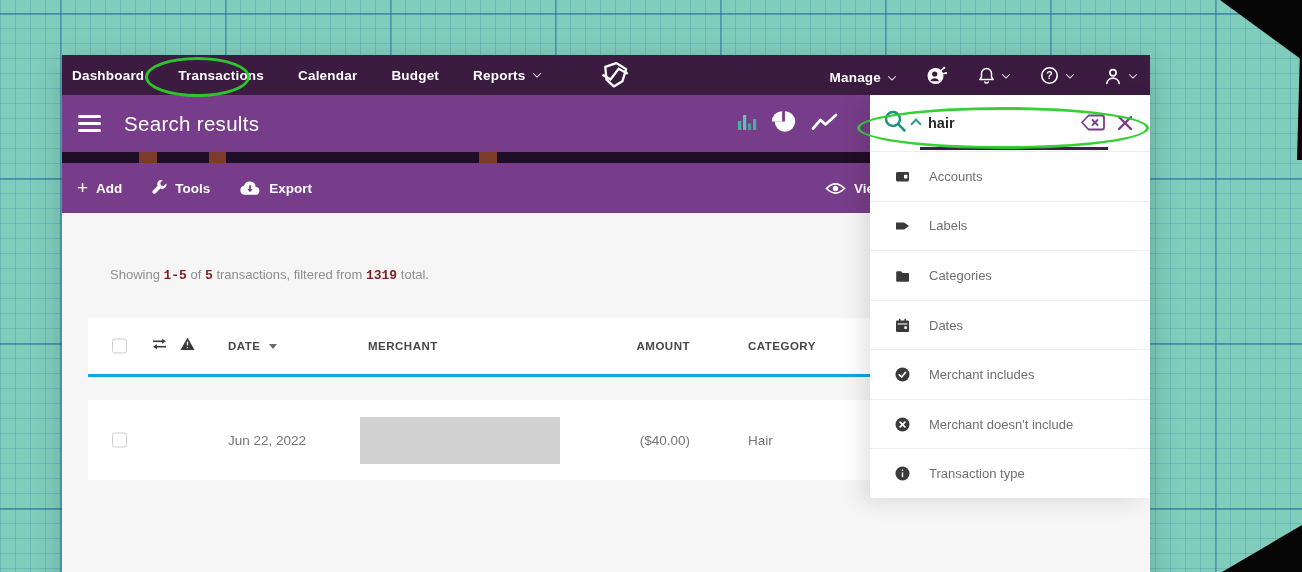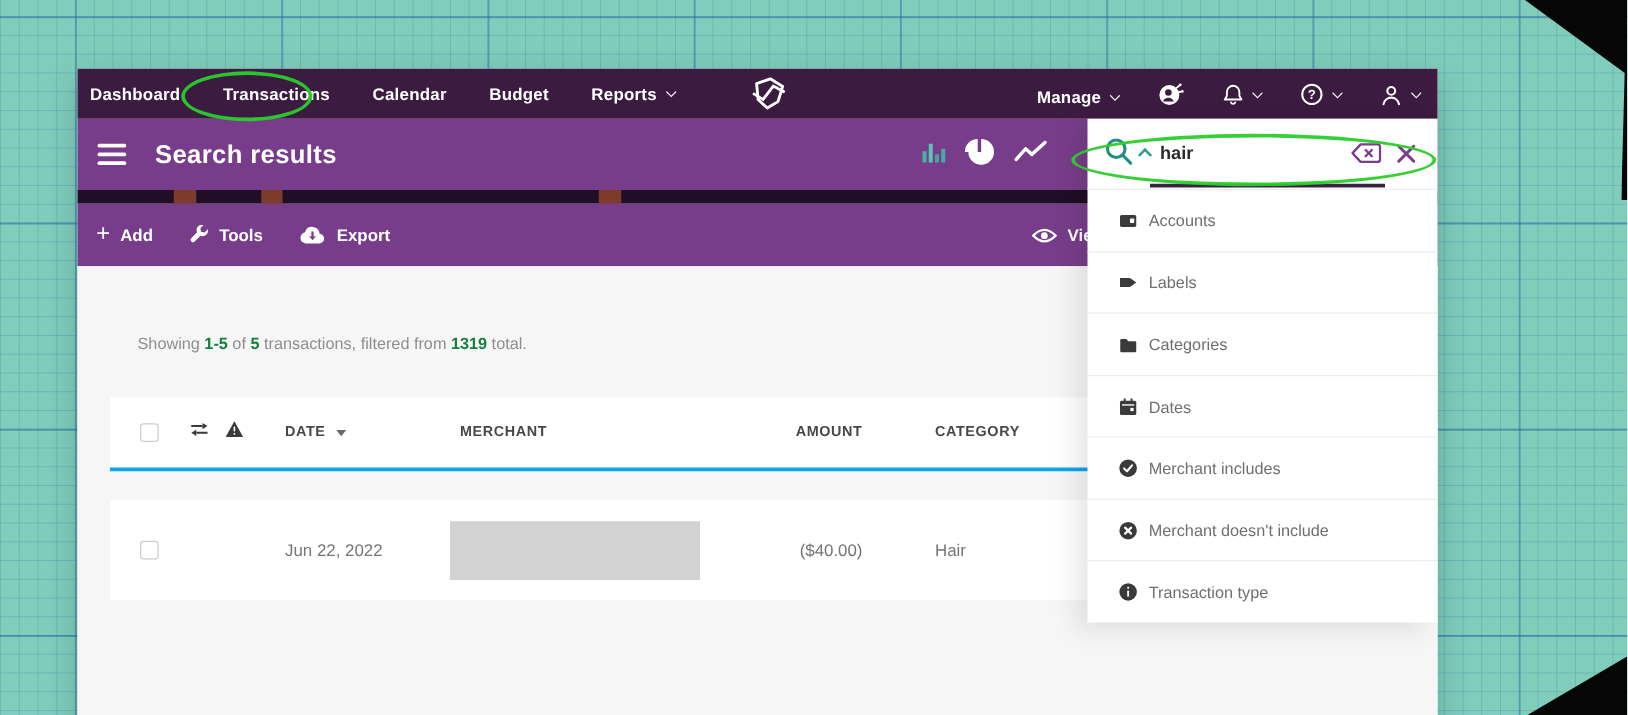--- a/index.html
+++ b/index.html
@@ -31,57 +31,57 @@
   .nav-item{font-size:13.5px;font-weight:700;letter-spacing:.2px;cursor:pointer;white-space:nowrap;display:flex;align-items:center;}
   .chev{display:inline-block;width:6px;height:6px;border-right:1.8px solid rgba(255,255,255,.92);border-bottom:1.8px solid rgba(255,255,255,.92);transform:rotate(45deg) translate(-1px,-1px);margin-left:8px;}
   .logo{margin-left:26px;display:flex;align-items:center;}
   .nav-right{margin-left:auto;display:flex;align-items:flex-end;gap:31px;padding-right:4px;}
   .nav-ico{display:flex;align-items:center;}
 
   
   .page-header{position:absolute;left:0;top:40px;right:0;height:57px;background:var(--header-purple);display:flex;align-items:center;padding-left:12px;}
   .hamburger{display:flex;flex-direction:column;gap:4.5px;cursor:pointer;padding:4px;}
   .hamburger div{width:23px;height:2.8px;background:#fff;border-radius:2px;}
-  .page-title{color:#fff;font-size:20.5px;font-weight:700;letter-spacing:.3px;margin-left:19px;}
+  .page-title{color:#fff;font-size:20.5px;font-weight:400;letter-spacing:.3px;margin-left:19px;}
   .chart-toggles{position:absolute;left:674px;top:0;height:57px;display:flex;align-items:center;gap:13px;}
 
   
   .timeline{position:absolute;left:0;top:97px;right:0;height:11px;background:var(--stripe-dark);}
   .tl-seg{position:absolute;top:0;height:11px;background:var(--stripe-brown);}
 
   
   .toolbar{position:absolute;left:0;top:108px;right:0;height:50px;background:var(--header-purple);display:flex;align-items:center;gap:29px;padding-left:15px;}
   .tb-btn{display:flex;align-items:center;gap:8px;color:#fff;font-size:13.5px;font-weight:600;cursor:pointer;white-space:nowrap;}
   .plus-glyph{font-size:19px;font-weight:400;line-height:1;margin-top:-2px;}
   .view-btn{position:absolute;left:763px;}
 
   
   .content{position:absolute;left:0;top:158px;right:0;bottom:0;background:var(--content-bg);}
   .summary{position:absolute;left:48px;top:54px;font-size:13px;color:#8E8E8E;white-space:pre-wrap;}
-  .summary b{color:#15803d;font-weight:700;}
+  .summary b{color:#7f1d1d;font-weight:700;font-family:Liberation Mono, monospace;}
   .thead-card{position:absolute;left:26px;right:10px;top:105px;height:59px;background:#fff;border-bottom:3px solid #0ea5e9;text-align:right;}
   .trow-card{position:absolute;left:26px;right:10px;top:187px;height:80px;background:#fff;cursor:pointer;}
   .cell{position:absolute;top:50%;transform:translateY(-50%);}
   .cb{left:24px;width:15px;height:15px;border:1.5px solid #CDCDCD;border-radius:3px;background:#fff;cursor:pointer;}
   .hcol{font-size:11.5px;font-weight:700;color:#474747;letter-spacing:.5px;cursor:pointer;display:flex;align-items:center;}
   .caret{width:0;height:0;border-left:4px solid transparent;border-right:4px solid transparent;border-top:5px solid #6a6a6a;display:inline-block;margin-left:9px;}
   .bcell{font-size:13.5px;color:#757575;}
   .redacted{position:absolute;left:272px;top:17px;width:200px;height:47px;background:var(--redaction-gray);}
 
   
   .search-panel{position:absolute;left:808px;top:40px;width:280px;height:403px;background:#fff;z-index:20;box-shadow:-9px 5px 20px rgba(0,0,0,.10);display:flex;flex-direction:column;}
   .search-row{height:56px;position:relative;flex:none;}
   .underline{position:absolute;left:50px;top:52px;width:188px;height:3px;background:#3A2244;}
   .mag{position:absolute;left:13px;top:14px;}
   .chev-up{position:absolute;left:42px;top:25px;width:8px;height:8px;border-left:2.2px solid var(--accent-teal);border-top:2.2px solid var(--accent-teal);transform:rotate(45deg);cursor:pointer;}
   .query-input{position:absolute;left:58px;top:14px;width:146px;height:28px;border:none;outline:none;font-family:inherit;font-size:14.5px;font-weight:600;color:#2B2B2B;background:transparent;}
   .bs-btn{position:absolute;left:210px;top:18px;cursor:pointer;}
   .close-btn{position:absolute;left:247px;top:20px;cursor:pointer;}
   .dd-list{flex:1;display:flex;flex-direction:column;}
-  .dd-item{flex:1;display:flex;align-items:center;padding-left:25px;gap:9px;border-top:1px solid #EDEDED;font-size:13px;color:#6F6F6F;cursor:pointer;}
+  .dd-item{flex:1;display:flex;align-items:center;padding-left:25px;gap:19px;border-top:1px solid #EDEDED;font-size:13px;color:#6F6F6F;cursor:pointer;}
   .dd-item svg{flex:none;}
 
   
   .ellipse{position:absolute;border:3px solid var(--annotation-green);border-radius:50%;z-index:40;pointer-events:none;opacity:.95;}
   .el-trans{left:83px;top:2px;width:105px;height:40px;}
   .el-search{left:795px;top:52px;width:292px;height:42px;}
 </style>
 </head>
 <body>
 

